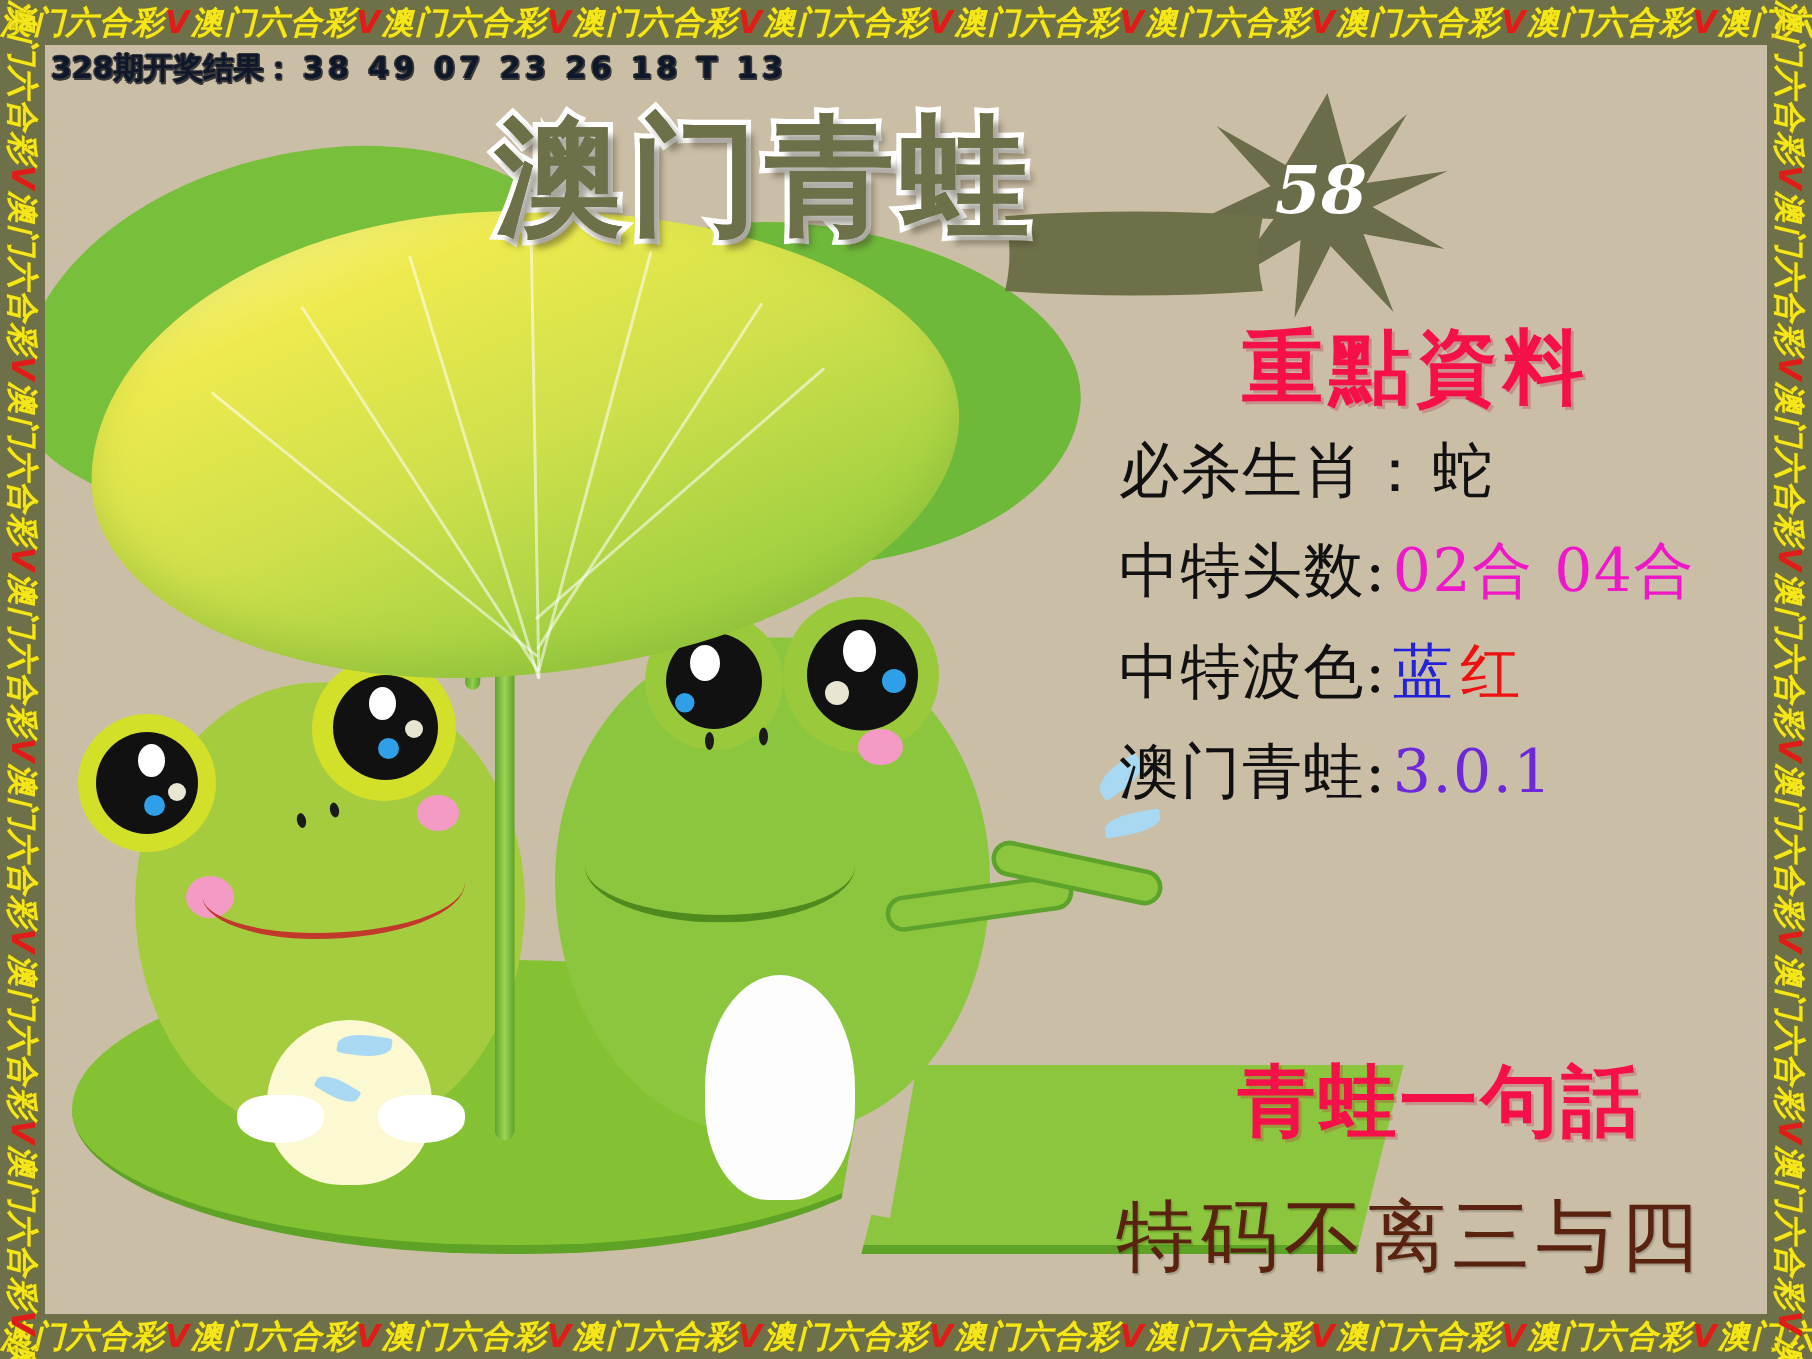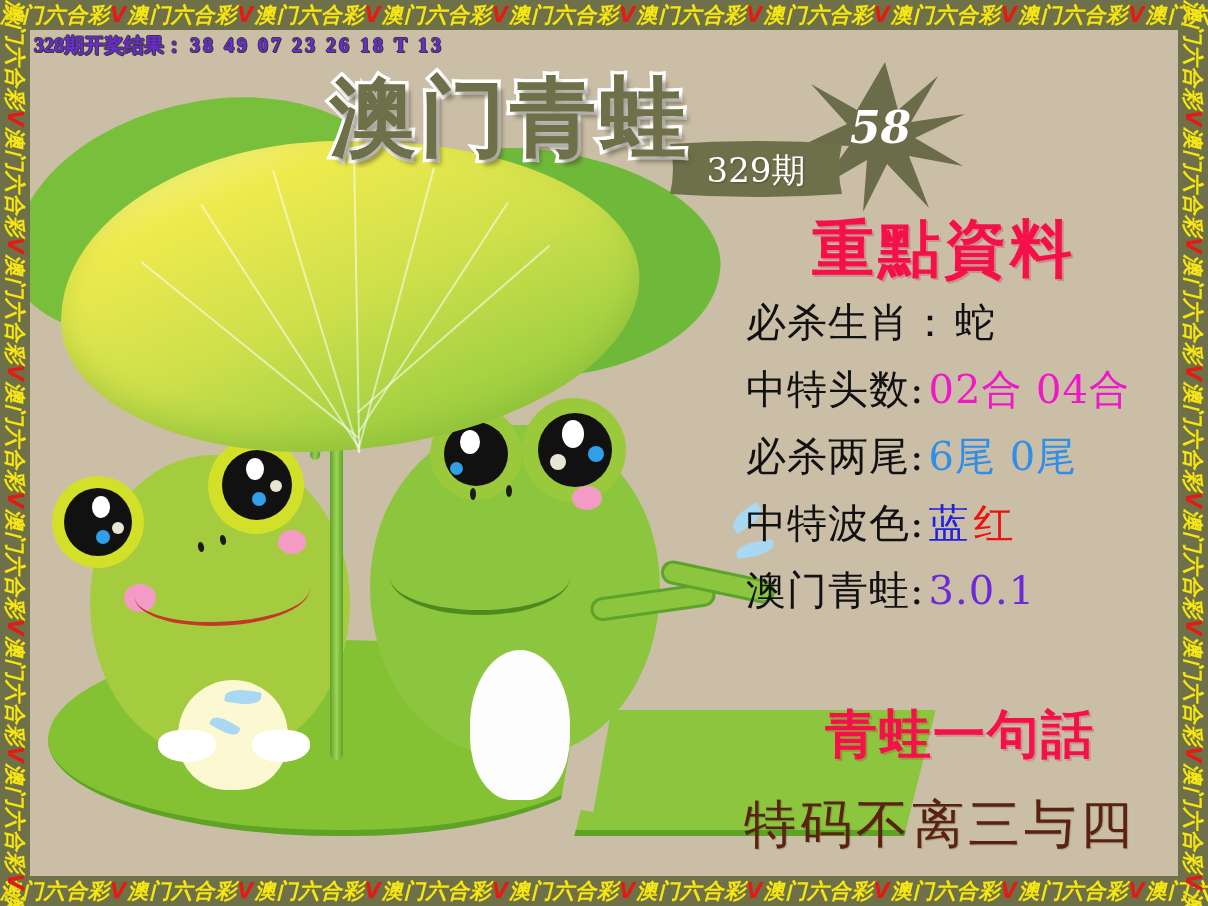--- a/index.html
+++ b/index.html
@@ -208,21 +208,21 @@
     font-size:34px;color:#ffffff;z-index:23;
     font-family:"DejaVu Serif","Liberation Serif",serif;
     text-shadow:1px 1px 2px rgba(0,0,0,.25);
   }
 
   
   #panel{
     position:absolute;left:688px;top:185px;width:452px;z-index:25;
   }
   #panel-title{
-    font-size:62px;font-weight:bold;color:#f5104a;
+    font-size:54px;font-weight:bold;color:#f5104a;
     text-align:center;letter-spacing:4px;line-height:1.1;
     font-family:"DejaVu Sans","Liberation Sans",sans-serif;
     text-shadow:2px 2px 0 rgba(180,10,50,.25);
   }
   .row{
     font-size:40px;color:#111;white-space:nowrap;margin-top:12px;
     font-family:"DejaVu Serif","Liberation Serif",serif;
     letter-spacing:1px;padding-left:28px;
   }
   .row .lbl{color:#111;}
@@ -328,51 +328,47 @@
     <div class="art leaf-front">
       <div class="vein" style="left:290px;top:18px;height:280px;transform:rotate(-48deg);"></div>
       <div class="vein" style="left:290px;top:18px;height:290px;transform:rotate(-30deg);"></div>
       <div class="vein" style="left:290px;top:18px;height:295px;transform:rotate(-14deg);"></div>
       <div class="vein" style="left:290px;top:18px;height:295px;transform:rotate(2deg);"></div>
       <div class="vein" style="left:290px;top:18px;height:290px;transform:rotate(18deg);"></div>
       <div class="vein" style="left:290px;top:18px;height:275px;transform:rotate(36deg);"></div>
       <div class="vein" style="left:290px;top:18px;height:255px;transform:rotate(52deg);"></div>
     </div>
 
-    <div id="result-bar" style="color: #6d28d9; font-family: Liberation Serif, serif;">
+    <div id="result-bar" style="color: #0f172a;">
       <span>328期开奖结果：</span><span class="nums">38 49 07 23 26 18 T 13</span>
     </div>
 
     <svg id="burst" viewBox="0 0 160 150">
       <polygon points="80,0 93,48 133,14 106,60 160,52 110,76 158,104 104,94 124,146 82,102 58,150 62,98 14,126 44,84 0,82 42,62 6,22 52,48" fill="#6b6d4a"></polygon>
     </svg>
     <div id="burst-num">58</div>
 
     <svg id="issue-banner" viewBox="0 0 192 62">
       <path d="M10,6 Q96,0 182,6 Q176,31 182,56 Q96,62 10,56 Q16,31 10,6 Z" fill="#6e7049"></path>
     </svg>
-    <div id="issue-label">329期</div>
 
     <div id="title">澳门青蛙</div>
     <div id="title-fill">澳门青蛙</div>
 
     <div id="panel">
       <div id="panel-title" style="color: rgb(245, 16, 74);">重點資料</div>
 
       <div class="row">
         <span class="lbl">必杀生肖：</span><span class="val" id="v0" style="color: rgb(17, 17, 17);">蛇</span>
       </div>
 
       <div class="row">
         <span class="lbl">中特头数:</span><span class="val" id="v1" style="color: rgb(238, 24, 201);">02合  04合</span>
       </div>
 
-      <div class="row">
-        <span class="lbl">必杀两尾:</span><span class="val" id="v2" style="color: rgb(47, 143, 232);">6尾  0尾</span>
-      </div>
 
       <div class="row">
         <span class="lbl">中特波色:</span><span class="val" id="v3a" style="color: rgb(34, 34, 221);">蓝</span><span class="val" id="v3b" style="color: rgb(238, 17, 17);">红</span>
       </div>
 
       <div class="row">
         <span class="lbl">澳门青蛙:</span><span class="val" id="v4" style="color: #6d28d9;">3.0.1</span>
       </div>
     </div>
 

